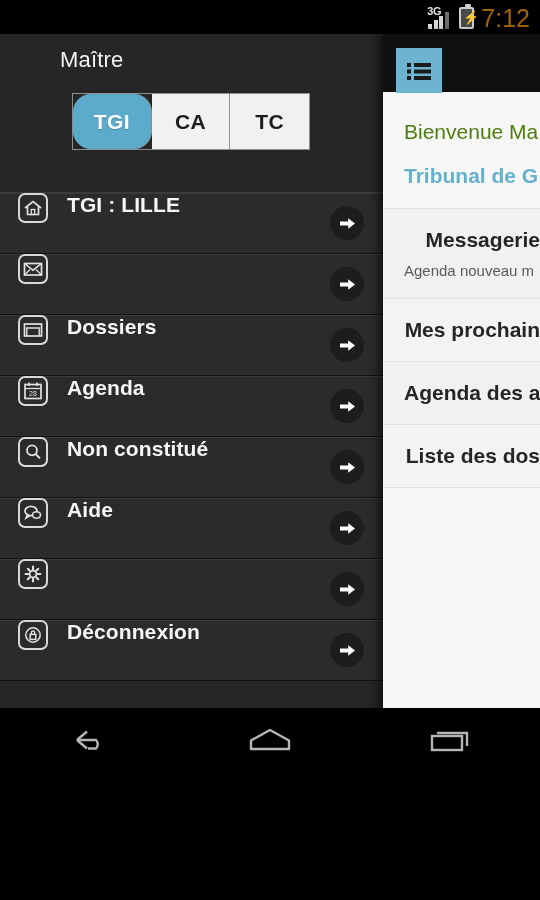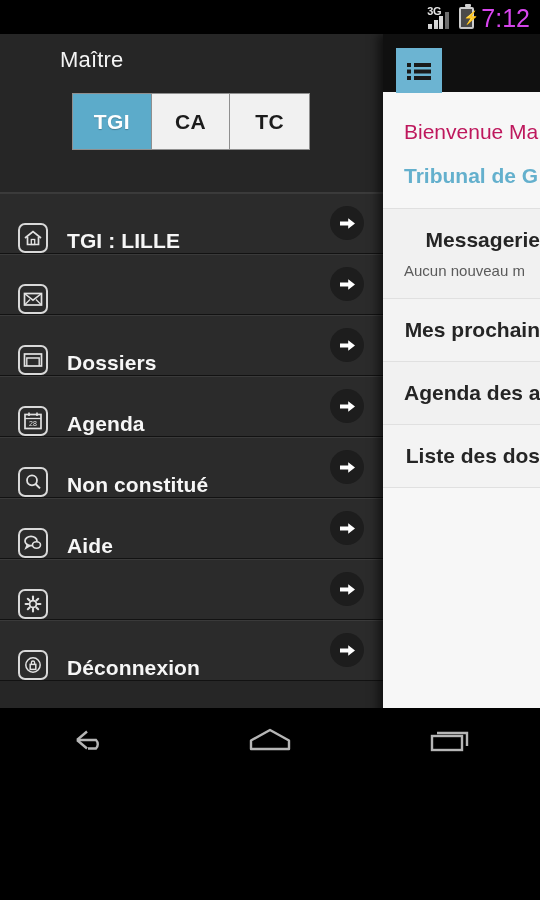--- a/index.html
+++ b/index.html
@@ -88,21 +88,21 @@
     position: absolute;
     left: 2px; top: 2px;
     width: 7px; height: 14px;
     color: #efefef;
     font-size: 13px;
     line-height: 14px;
     text-align: center;
   }
   #clock {
     font-size: 25px;
-    color: #d946ef;
+    color: #a16207;
     letter-spacing: 0px;
     line-height: 26px;
     margin-bottom: -1px;
   }
 
   
   #drawer {
     position: absolute;
     top: 34px; left: 0;
     width: 383px;
@@ -144,33 +144,34 @@
     color: #1c1c1c;
     border-right: 1px solid #8f8f8f;
     box-sizing: border-box;
     letter-spacing: 0.4px;
   }
   .seg:last-child { border-right: none; }
   .seg.active {
     background: #5cabca;
     color: #ffffff;
     text-shadow: 0 1px 1px rgba(0,0,0,0.25);
+    border-radius: 18px;
   }
 
   #menu-list {
     border-top: 1px solid #3b3b3b;
   }
   .menu-item {
     position: relative;
     height: 60px;
     border-bottom: 1px solid #121212;
     box-shadow: inset 0 1px 0 #3a3a3a;
     background: #2b2b2b;
     display: flex;
-    align-items: flex-end;
+    align-items: flex-start;
   }
   .mi-icon {
     width: 30px; height: 30px;
     margin-left: 18px;
     border: 2px solid #d9d9d9;
     border-radius: 7px;
     box-sizing: border-box;
     position: relative;
     flex: none;
   }
@@ -223,21 +224,21 @@
     justify-content: center;
   }
   #content-body {
     background: #f7f7f7;
   }
   .welcome-block {
     padding: 28px 0 0 21px;
   }
   #welcome-line {
     font-size: 21px;
-    color: #be185d;
+    color: #4d7c0f;
     white-space: nowrap;
   }
   #tribunal-line {
     font-size: 21px;
     font-weight: bold;
     color: #64b0cd;
     white-space: nowrap;
     margin-top: 20px;
     padding-bottom: 20px;
   }
@@ -475,21 +476,21 @@
     </div>
 
     <div id="content-body">
       <div class="welcome-block">
         <div id="welcome-line">Bienvenue Ma</div>
         <div id="tribunal-line">Tribunal de G</div>
       </div>
 
       <div class="panel-row">
         <div class="pr-title">Messagerie</div>
-        <div class="pr-sub">Aucun nouveau m</div>
+        <div class="pr-sub">Agenda nouveau m</div>
       </div>
 
       <div class="panel-row alt">
         <div class="pr-title">Mes prochain</div>
       </div>
 
       <div class="panel-row">
         <div class="pr-title">Agenda des a</div>
       </div>
 

